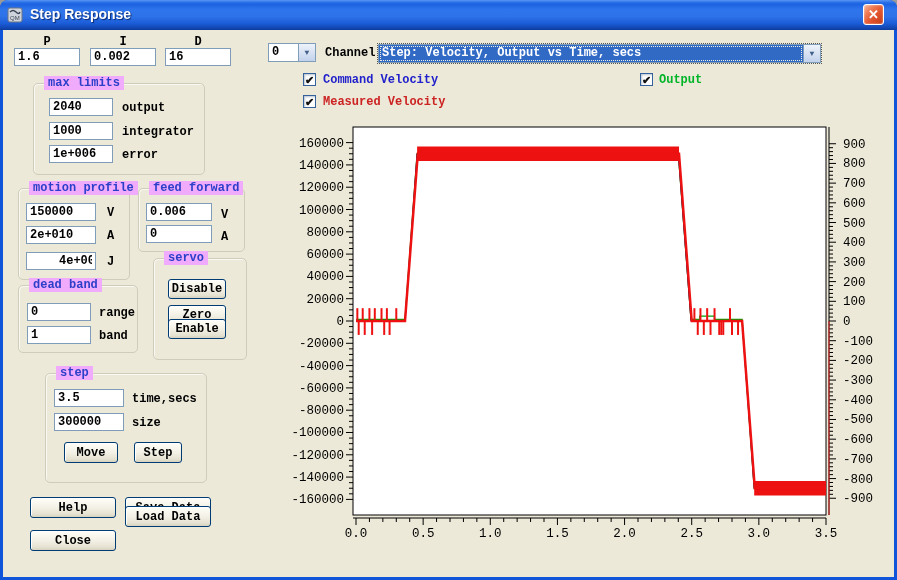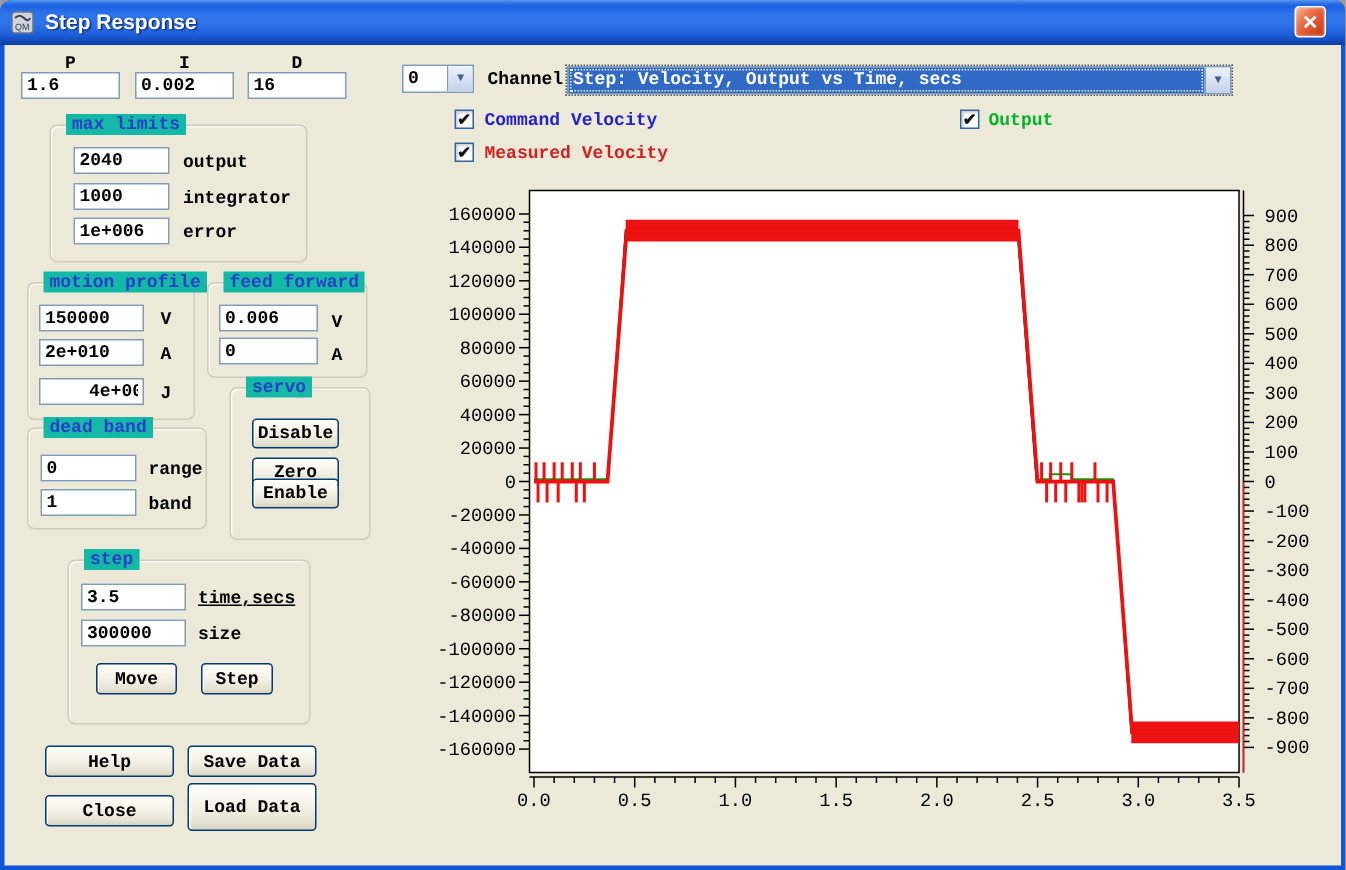--- a/index.html
+++ b/index.html
@@ -15,21 +15,21 @@
     background:linear-gradient(135deg,#f5b89e 0%,#ee7a53 30%,#e0532c 60%,#c23a16 100%);
     color:#fff;font:bold 13px "Liberation Sans",sans-serif;line-height:18px;text-align:center;padding:0;
     box-shadow:inset 0 0 2px rgba(255,255,255,.7);}
   .content{position:absolute;left:3px;top:30px;width:891px;height:547px;background:#ece9d8;}
 
   .lbl{position:absolute;font:bold 12px "Liberation Mono",monospace;color:#000;white-space:pre;}
   .field{position:absolute;height:18px;border:1px solid #7f9db9;background:#fff;
     font:bold 12px "Liberation Mono",monospace;padding:0 3px;color:#000;}
   .grp{position:absolute;border:1px solid #cfccba;border-radius:5px;
     box-shadow:inset 1px 1px 0 rgba(255,255,255,.7);}
-  .grp-title{position:absolute;top:-8px;left:10px;background:#14b8a6;padding:0 4px;
+  .grp-title{position:absolute;top:-8px;left:10px;background:#f0abfc;padding:0 4px;
     font:bold 12px "Liberation Mono",monospace;color:#2b3fc9;white-space:pre;}
   .btn{position:absolute;border:1px solid #003c74;border-radius:3px;cursor:default;
     background:linear-gradient(180deg,#fffef8 0%,#f3f1e6 50%,#e6e2d2 85%,#d6d2be 100%);
     font:bold 12px "Liberation Mono",monospace;color:#000;box-shadow:inset 1px 1px 0 #fff;padding:0;}
   .combo{position:absolute;height:19px;border:1px solid #7f9db9;background:#fff;display:flex;}
   .combo .val{flex:1;font:bold 12px "Liberation Mono",monospace;padding:1px 3px;color:#000;}
   .combo .arrow{width:17px;border-left:1px solid #7f9db9;border-radius:0 1px 1px 0;
     background:linear-gradient(180deg,#eef3fb 0%,#d8e2f3 50%,#c2d2ec 100%);
     color:#44618c;font-size:8px;line-height:17px;text-align:center;}
   .combo.focus{outline:1px dotted #555;}
@@ -120,31 +120,31 @@
       <span class="grp-title">dead band</span>
       <input class="field" style="left: 8px; top: 17px; width: 64px;" value="0">
       <span class="lbl" style="left:80px;top:20px;">range</span>
       <input class="field" style="left: 8px; top: 40px; width: 64px;" value="1">
       <span class="lbl" style="left:80px;top:43px;">band</span>
     </div>
 
     <div class="grp" style="left:42px;top:343px;width:162px;height:110px;">
       <span class="grp-title">step</span>
       <input class="field" style="left: 8px; top: 15px; width: 70px;" value="3.5">
-      <span class="lbl" style="left:86px;top:18px;text-decoration:underline;">time,secs</span>
+      <span class="lbl" style="left:86px;top:18px;">time,secs</span>
       <input class="field" style="left: 8px; top: 39px; width: 70px;" value="300000">
       <span class="lbl" style="left:86px;top:42px;">size</span>
       <button class="btn" style="left:18px;top:68px;width:54px;height:21px;">Move</button>
       <button class="btn" style="left:88px;top:68px;width:48px;height:21px;">Step</button>
     </div>
 
     <button class="btn" style="left:27px;top:467px;width:86px;height:21px;">Help</button>
     <button class="btn" style="left:122px;top:467px;width:86px;height:21px;">Save Data</button>
     <button class="btn" style="left:27px;top:500px;width:86px;height:21px;">Close</button>
-    <button class="btn" style="left:122px;top:492px;width:86px;height:32px;">Load Data</button>
+    <button class="btn" style="left:122px;top:476px;width:86px;height:21px;">Load Data</button>
 
     <svg id="chart-svg" width="891" height="547" viewBox="0 0 891 547">
         <rect x="350" y="97" width="473" height="388" fill="#ffffff" stroke="#000"></rect>
         <line x1="350" y1="469.39080459770116" x2="343" y2="469.39080459770116" stroke="#000" stroke-width="1"></line>
         <text x="341" y="473.39080459770116" text-anchor="end" font-family="Liberation Mono, monospace" font-size="12.5" fill="#000">-160000</text>
         <line x1="350" y1="463.816091954023" x2="346" y2="463.816091954023" stroke="#000" stroke-width="1"></line>
         <line x1="350" y1="458.2413793103448" x2="346" y2="458.2413793103448" stroke="#000" stroke-width="1"></line>
         <line x1="350" y1="452.66666666666663" x2="346" y2="452.66666666666663" stroke="#000" stroke-width="1"></line>
         <line x1="350" y1="447.0919540229885" x2="343" y2="447.0919540229885" stroke="#000" stroke-width="1"></line>
         <text x="341" y="451.0919540229885" text-anchor="end" font-family="Liberation Mono, monospace" font-size="12.5" fill="#000">-140000</text>

